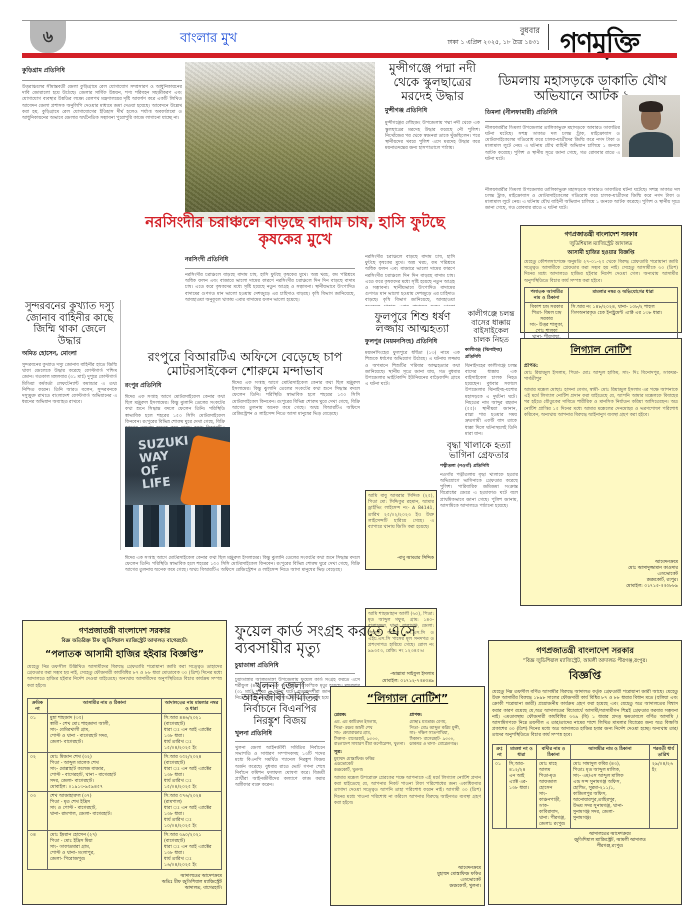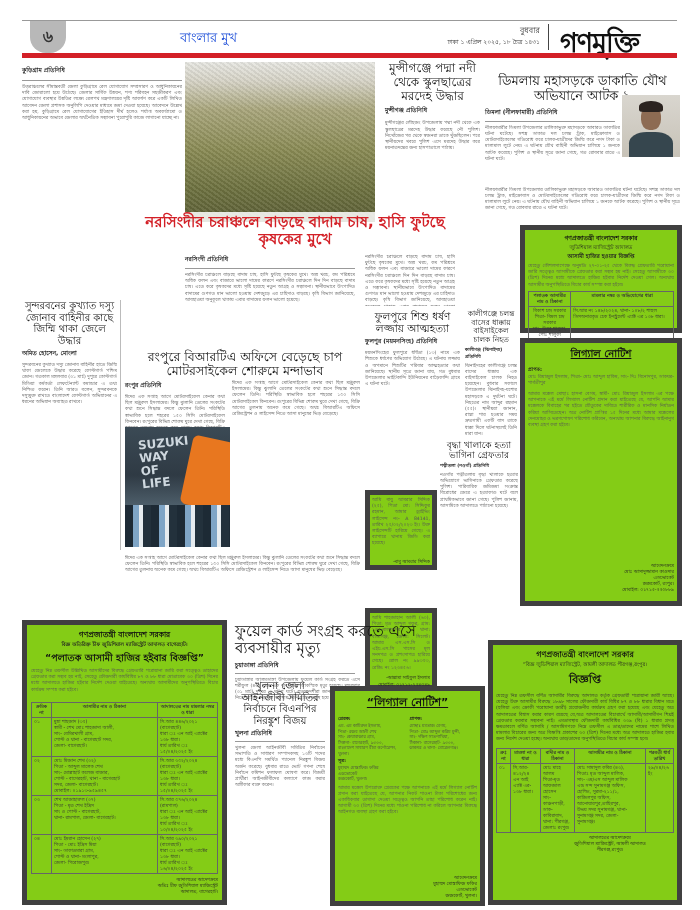--- a/index.html
+++ b/index.html
@@ -31,21 +31,21 @@
   .photo-portrait { background: linear-gradient(180deg, #d9d6cf 0%, #c7c2b7 100%); overflow:hidden; }
   .photo-portrait .face { position:absolute; left: 32%; top: 15%; width: 36%; height: 42%; background: #8d6b53; border-radius: 45% 45% 40% 40%; }
   .photo-portrait .hair { position:absolute; left: 30%; top: 10%; width: 40%; height: 18%; background: #2b2320; border-radius: 50% 50% 20% 20%; }
   .photo-portrait .shirt { position:absolute; left: 12%; top: 60%; width: 76%; height: 45%; background: #36464e; border-radius: 40% 40% 0 0; }
   .photo-showroom { background: linear-gradient(180deg, #3b4a55 0%, #2f3a44 40%, #536571 70%, #9aa8b2 100%); overflow:hidden; }
   .photo-showroom .sign { position:absolute; left: 14%; top: 8%; width: 45%; font-size: 12px; font-weight: bold; color: #cfd8df; line-height: 13px; transform: rotate(-6deg); }
   .photo-showroom .logo-s { position:absolute; left: 58%; top: 12%; width: 70px; height: 70px; background: #e8771f; transform: rotate(12deg); border-radius: 6px; }
   .photo-showroom .bikes { position:absolute; left: 0; bottom: 0; width: 100%; height: 35%; background: repeating-linear-gradient(90deg, #1d2a35 0 8px, #7fa5c6 8px 14px, #e7ecef 14px 18px, #23313c 18px 26px); }
 
   
-  .box { border: 5px solid #404040; background: #84cc16; }
+  .box { border: 1px solid #404040; background: #fef9c3; }
   .box-title { text-align:center; font-weight: bold; color:#111; }
   table.nt { border-collapse: collapse; width: 100%; }
   table.nt td, table.nt th { border: 1px solid #666; font-size: 4.6px; line-height: 6px; padding: 1px 2px; vertical-align: top; color:#333; font-weight: normal; }
   table.nt th { font-weight: bold; text-align:center; }
   .darkbar { background: #4d7c0f; color: #fff; font-size: 13px; font-weight: bold; margin-top: 44px; }
 </style>
 </head>
 <body>
 
 <div class="abs topline"></div>

